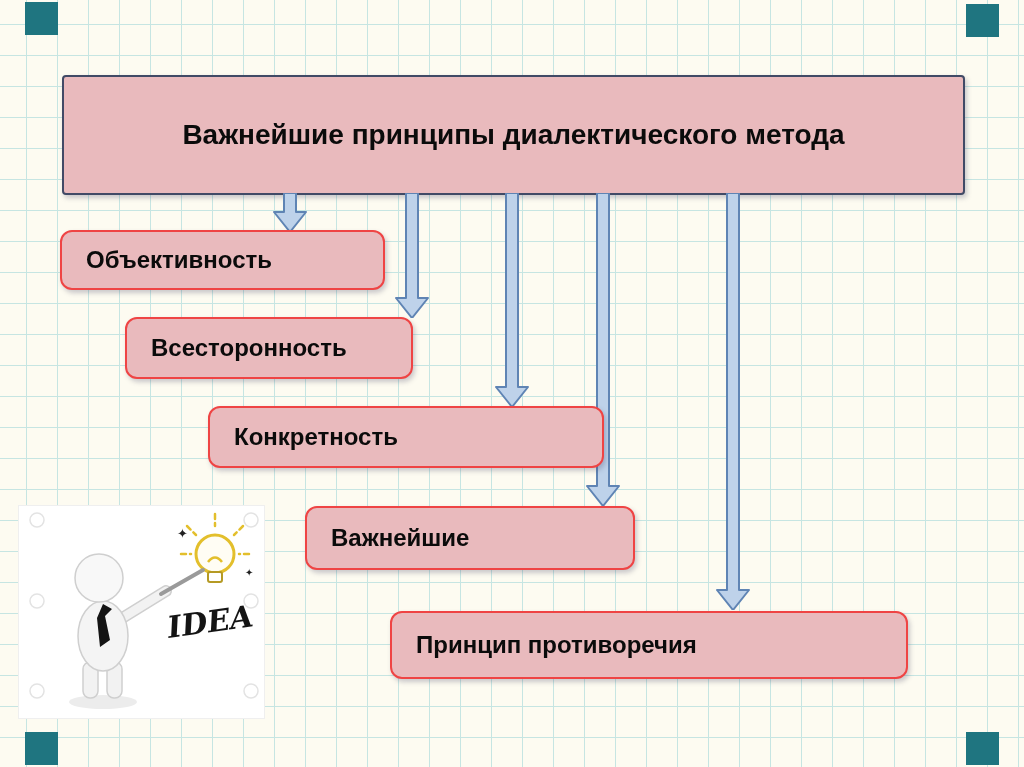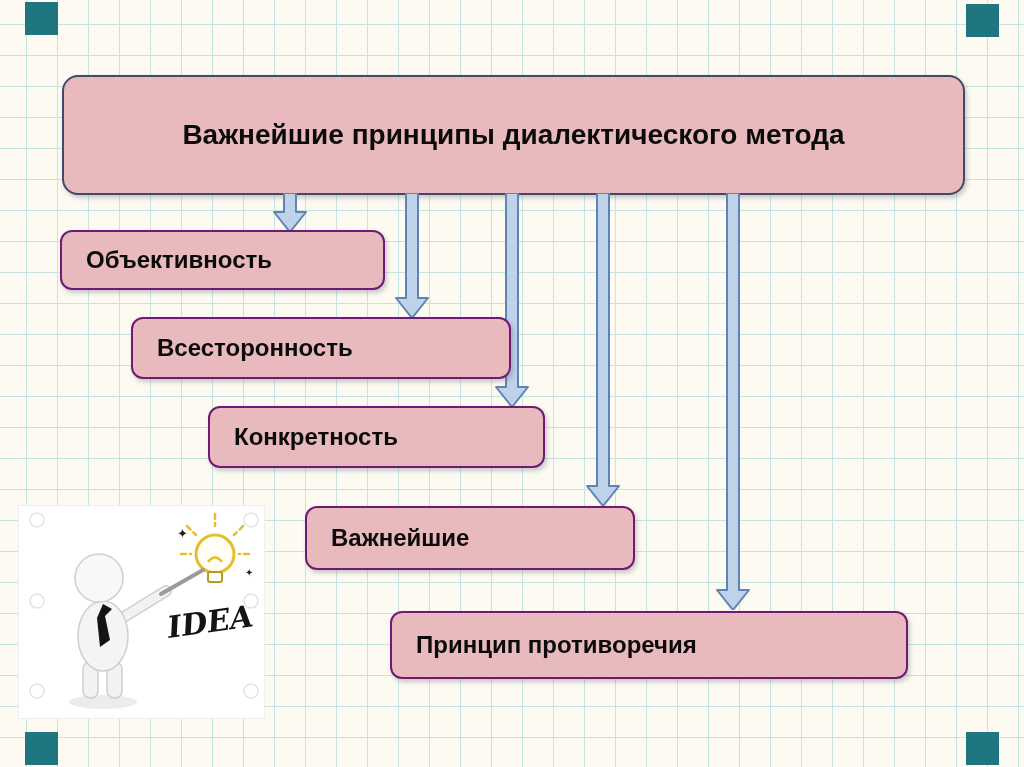--- a/index.html
+++ b/index.html
@@ -17,34 +17,34 @@
     background-position:-5px -7px;
   }
   .corner{position:absolute;width:33px;height:33px;background:#1f7580;}
   .corner.tl{left:25px;top:2px}
   .corner.tr{right:25px;top:4px}
   .corner.bl{left:25px;bottom:2px}
   .corner.br{right:25px;bottom:2px}
 
   .title-box{
     position:absolute;left:62px;top:75px;width:899px;height:116px;
-    background:#e9babd;border:2px solid #414a66;border-radius:16px;
+    background:#e9babd;border:2px solid #414a66;border-radius:4px;
     display:flex;align-items:center;justify-content:center;
     font-weight:bold;font-size:28px;color:#0b0b0b;text-align:center;
     box-shadow:2px 3px 5px rgba(70,70,100,.28);
   }
   .p-box{
-    position:absolute;background:#e9babd;border:2px solid #701a75;border-radius:12px;
+    position:absolute;background:#e9babd;border:2px solid #ef4444;border-radius:12px;
     display:flex;align-items:center;padding-left:24px;box-sizing:border-box;
     font-weight:bold;font-size:24px;color:#0b0b0b;
     box-shadow:2px 3px 5px rgba(70,70,100,.28);
   }
   #box1{left:60px;top:230px;width:325px;height:60px}
-  #box2{left:131px;top:317px;width:380px;height:62px}
-  #box3{left:208px;top:406px;width:337px;height:62px}
+  #box2{left:125px;top:317px;width:288px;height:62px}
+  #box3{left:208px;top:406px;width:396px;height:62px}
   #box4{left:305px;top:506px;width:330px;height:64px}
   #box5{left:390px;top:611px;width:518px;height:68px}
 
   .arrow{position:absolute;top:193px;}
   #arrow1{left:273px}
   #arrow2{left:395px}
   #arrow3{left:495px}
   #arrow4{left:586px}
   #arrow5{left:716px}
   .arrow polygon{fill:#bed2ea;stroke:#5f84b4;stroke-width:2;stroke-linejoin:round}

